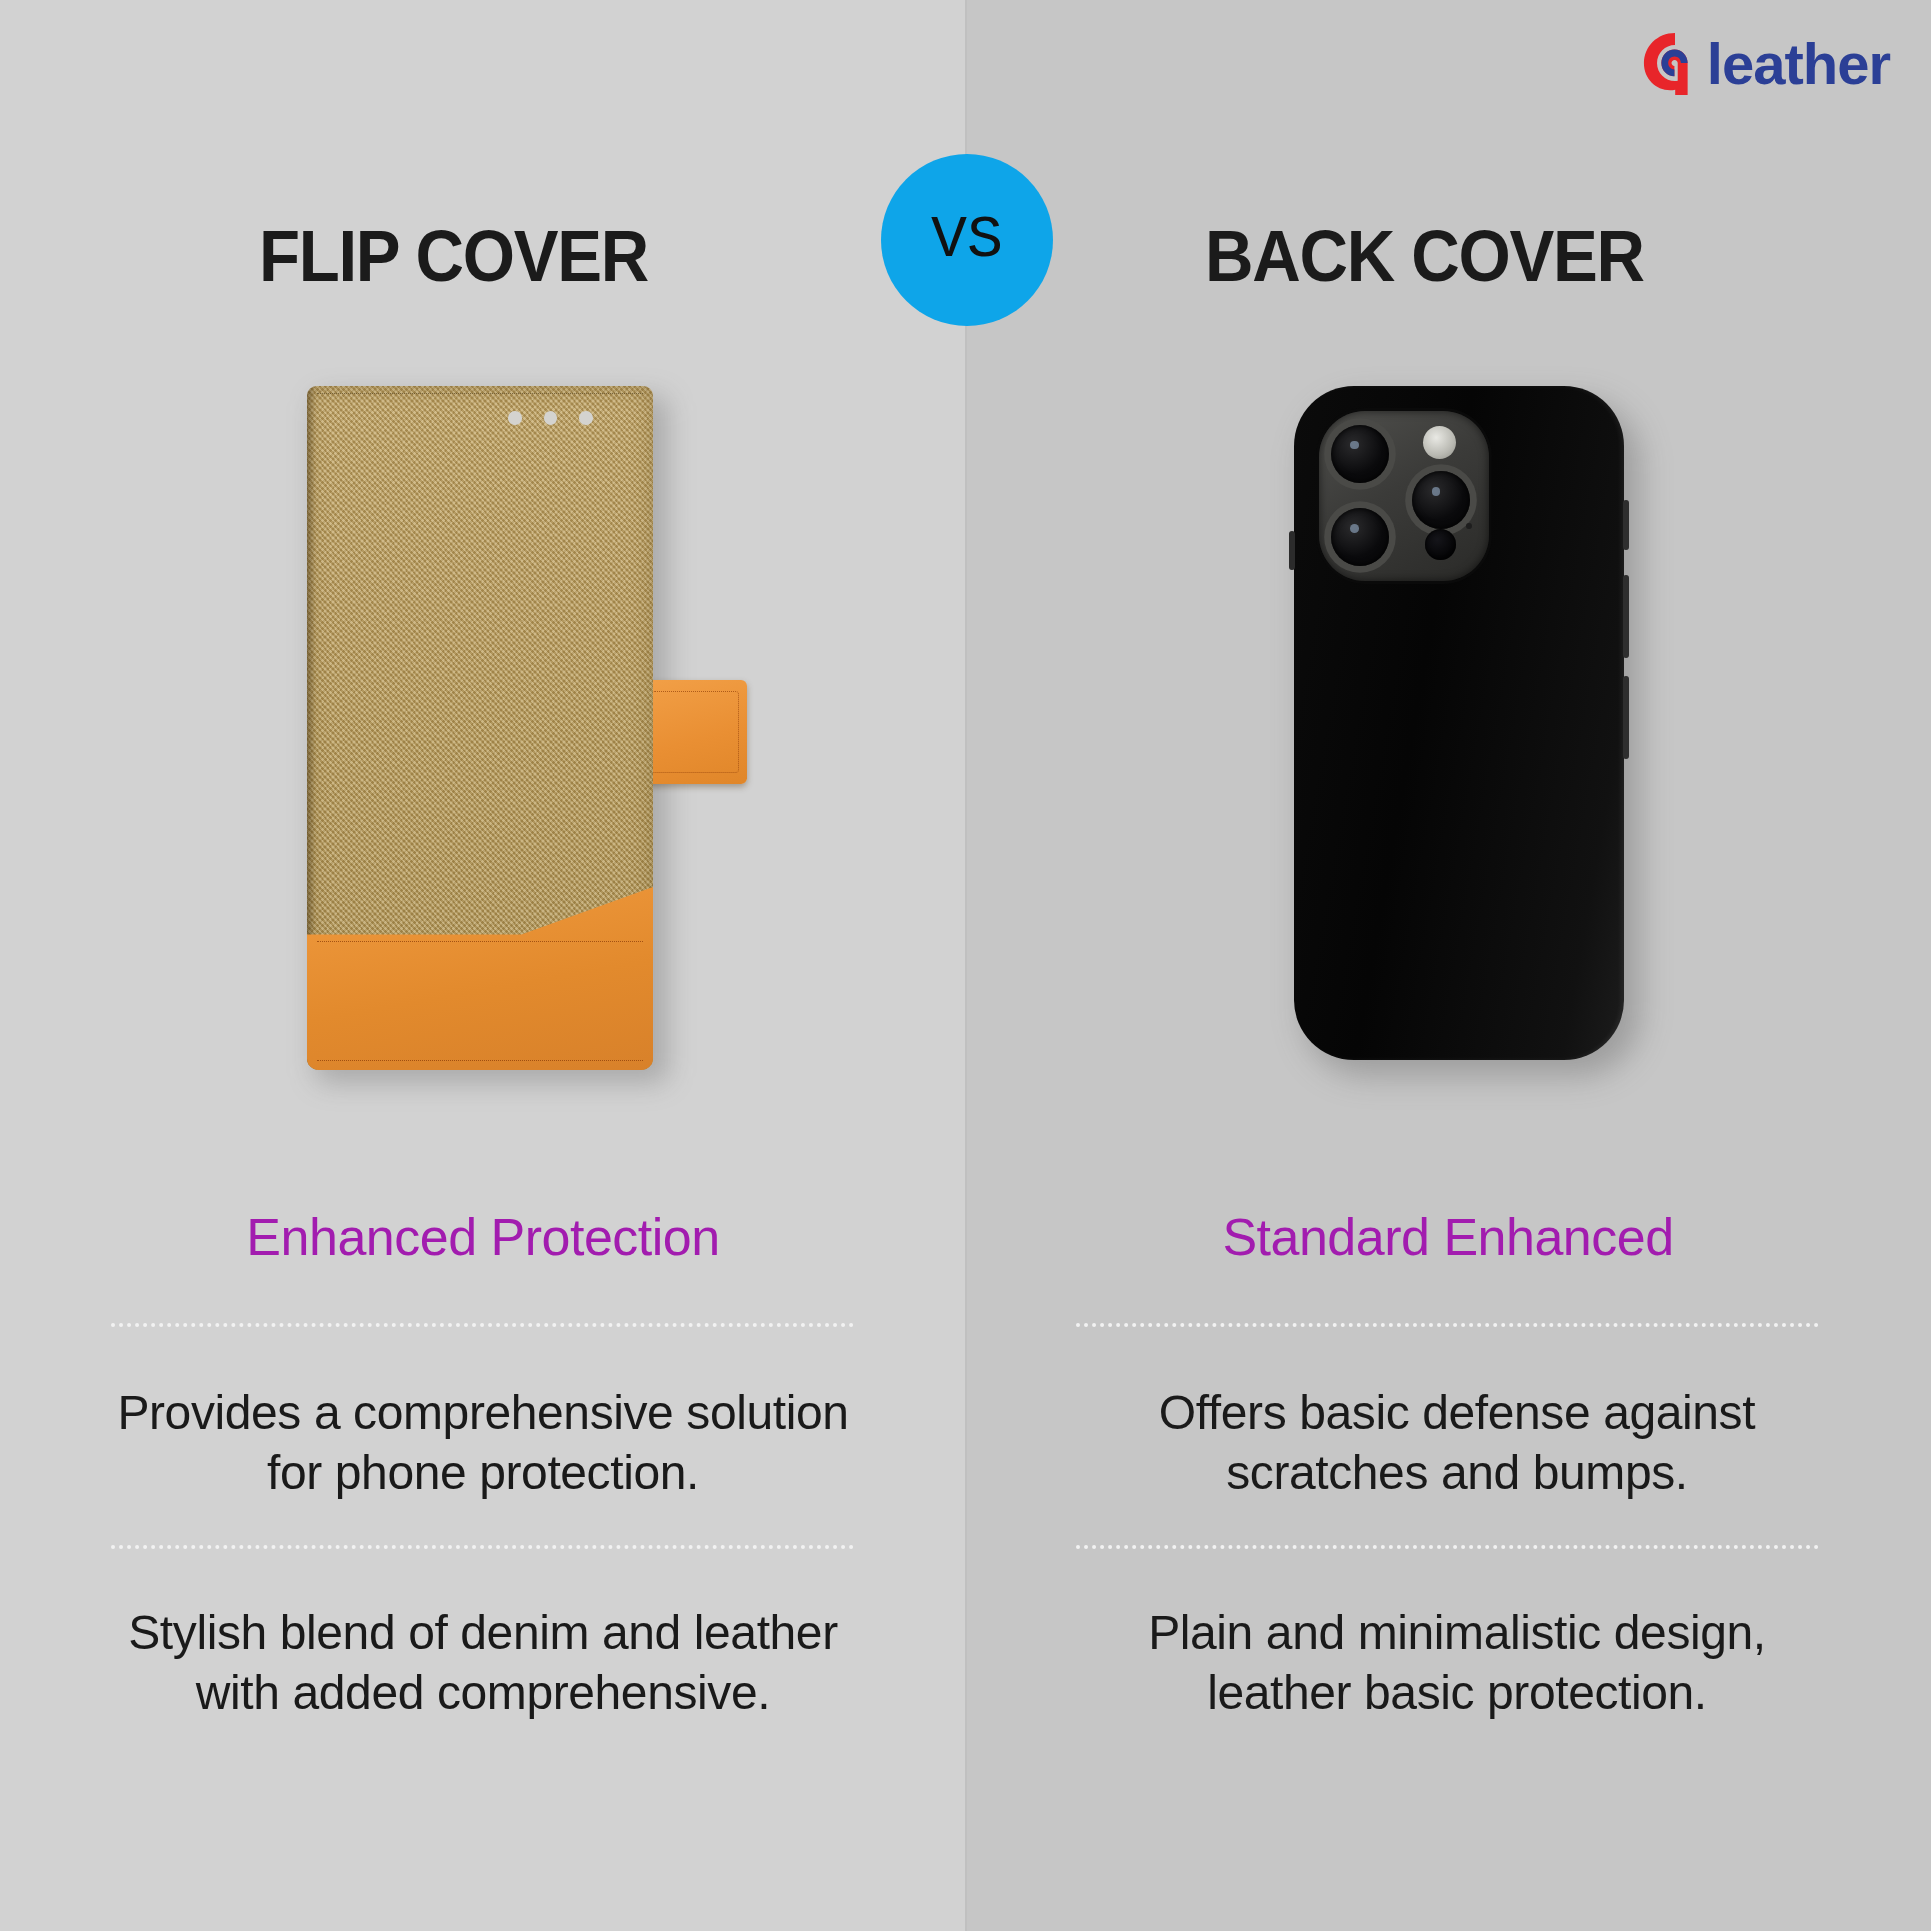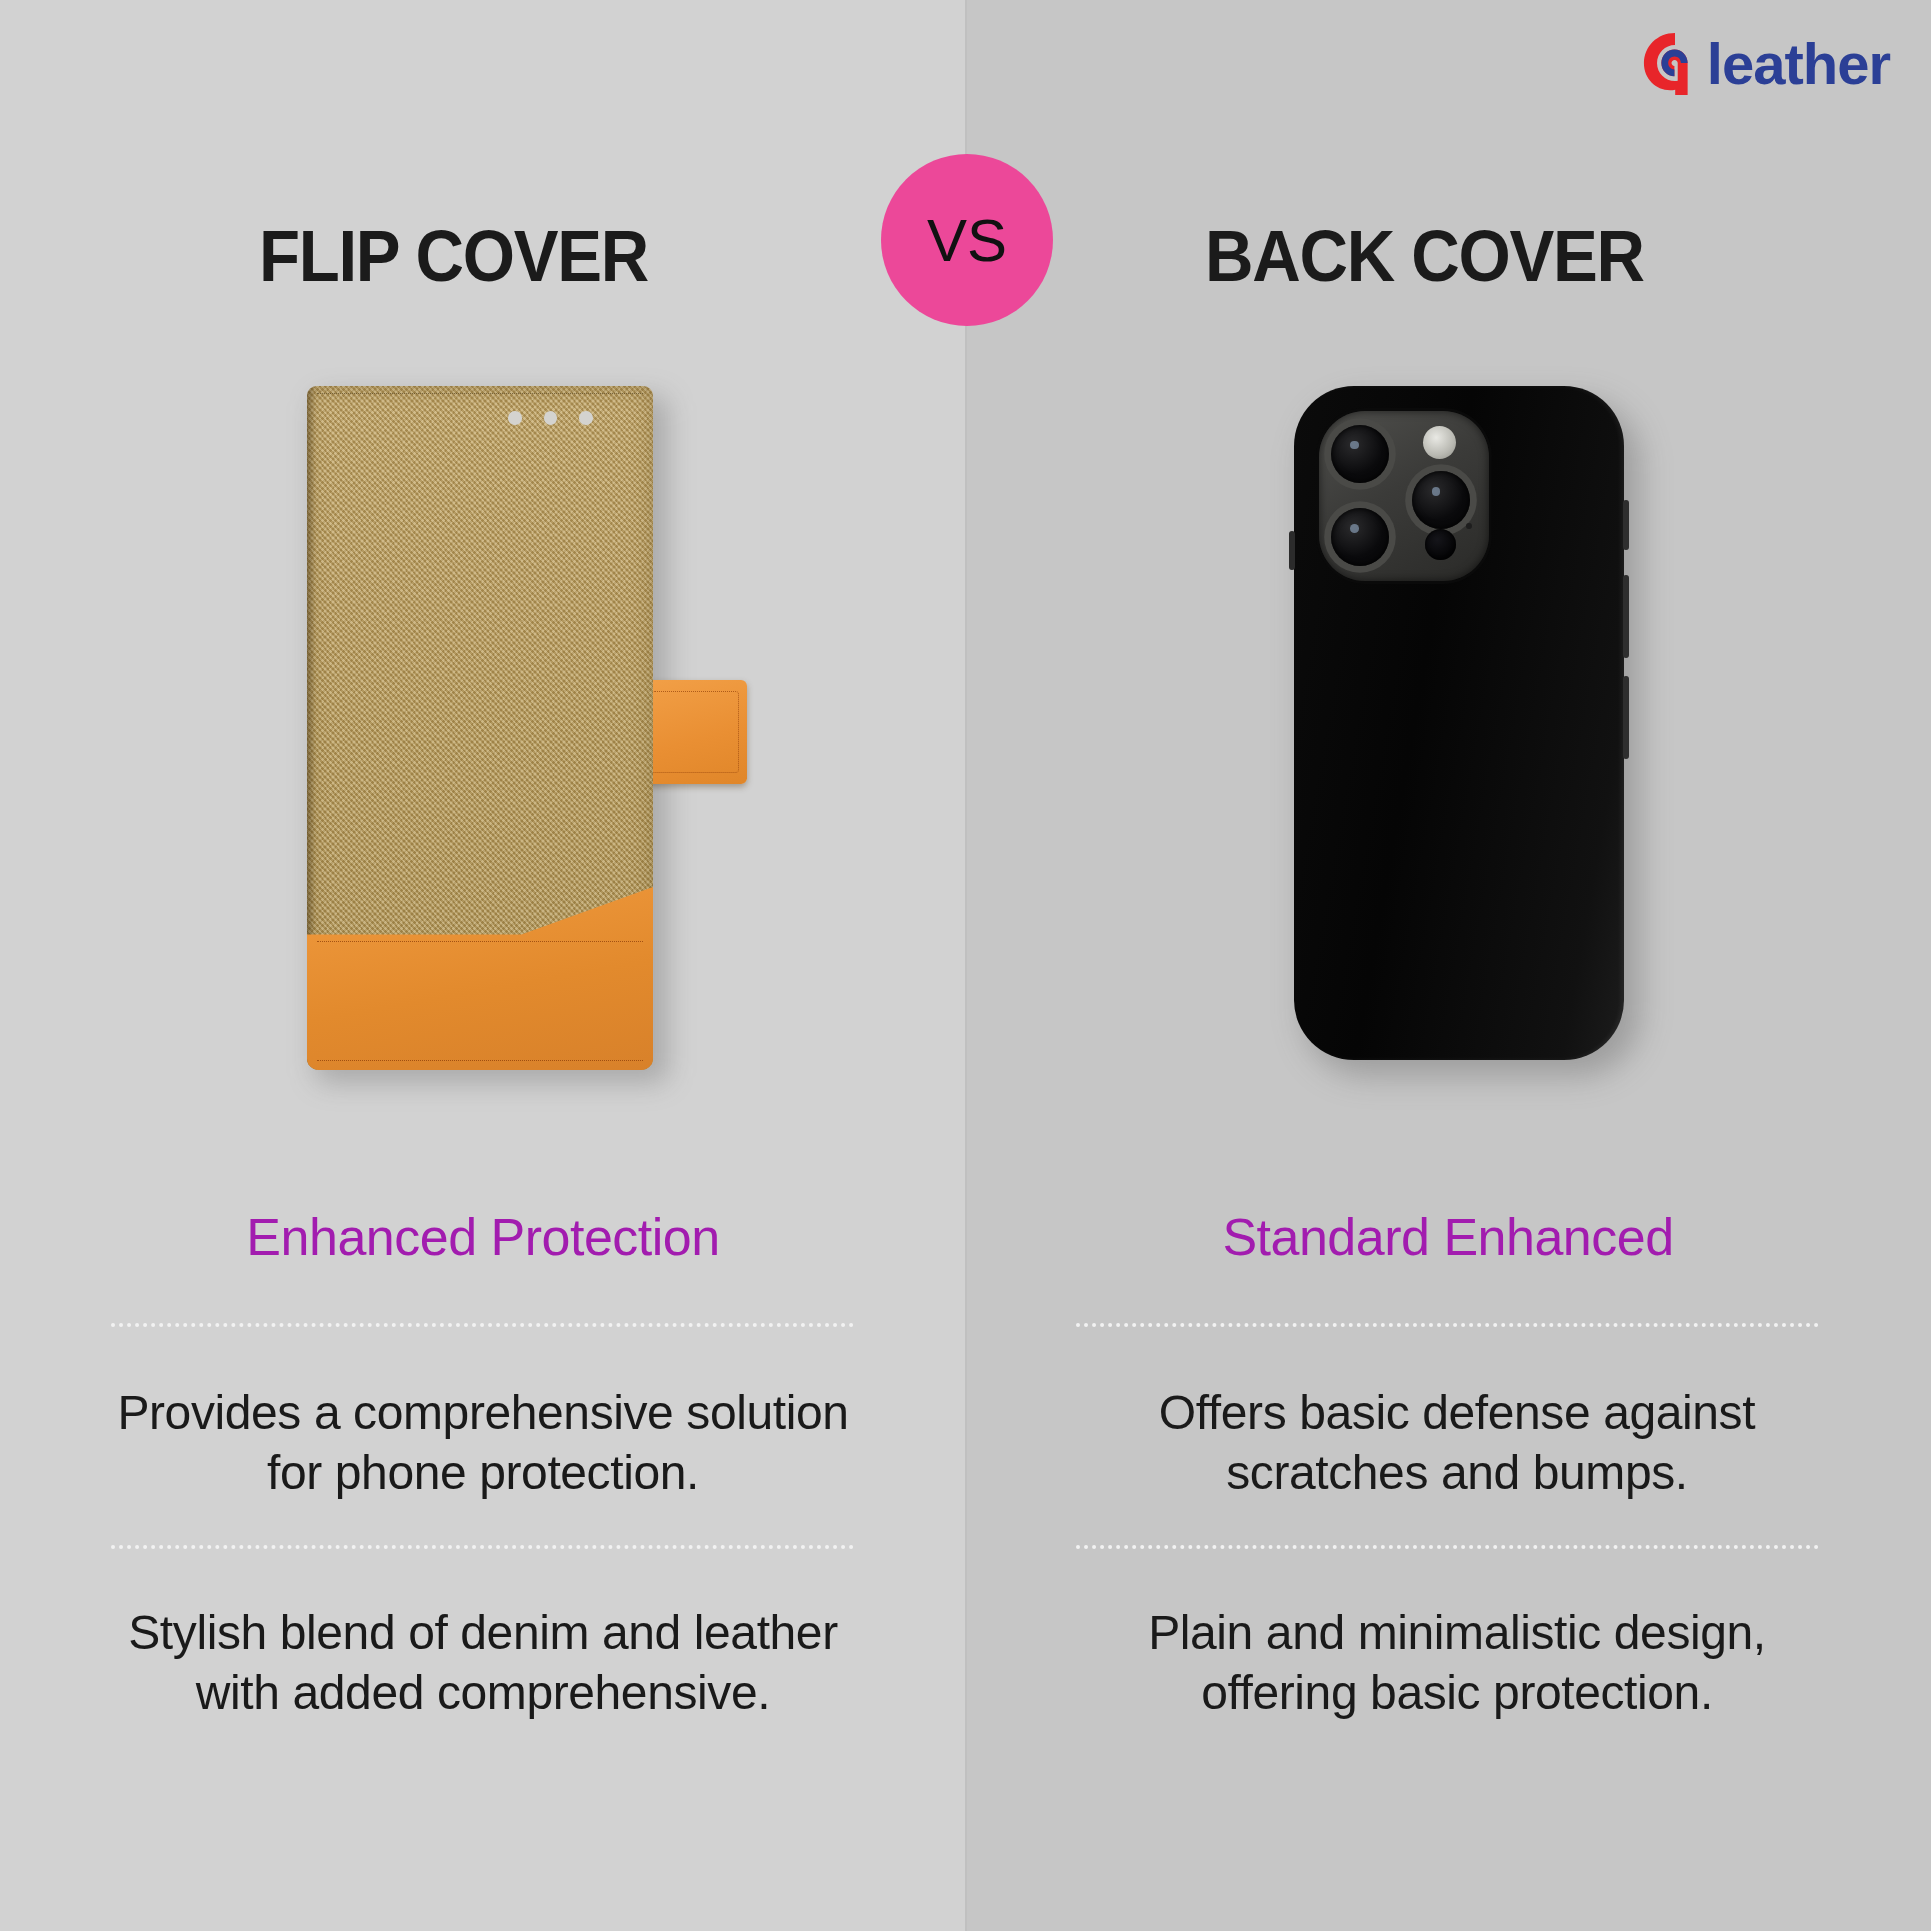--- a/index.html
+++ b/index.html
@@ -75,24 +75,25 @@
   .heading-left  { left: 259px; transform-origin: left center; }
   .heading-right { left: 1205px; transform-origin: left center; }
 
   .vs-badge {
     position: absolute;
     left: 881px;
     top: 154px;
     width: 172px;
     height: 172px;
     border-radius: 50%;
-    background: #ec4899;
+    background: #0ea5e9;
     display: flex;
     align-items: center;
     justify-content: center;
+    font-family: Liberation Mono, monospace;
   }
   .vs-badge span {
     font-size: 60px;
     color: #111;
     letter-spacing: 0px;
     font-weight: 400;
   }
 
   
   .flip-wrap {
@@ -392,17 +393,17 @@
     <div class="para p1">Provides a comprehensive solution for phone protection.</div>
     <div class="divider d2"></div>
     <div class="para p2">Stylish blend of denim and leather with added comprehensive.</div>
   </div>
 
   <div class="col col-right">
     <div class="subtitle">Standard Enhanced</div>
     <div class="divider d1"></div>
     <div class="para p1">Offers basic defense against scratches and bumps.</div>
     <div class="divider d2"></div>
-    <div class="para p2">Plain and minimalistic design, offering basic protection.</div>
+    <div class="para p2">Plain and minimalistic design, leather basic protection.</div>
   </div>
 
 </div>
 
 
 </body></html>

